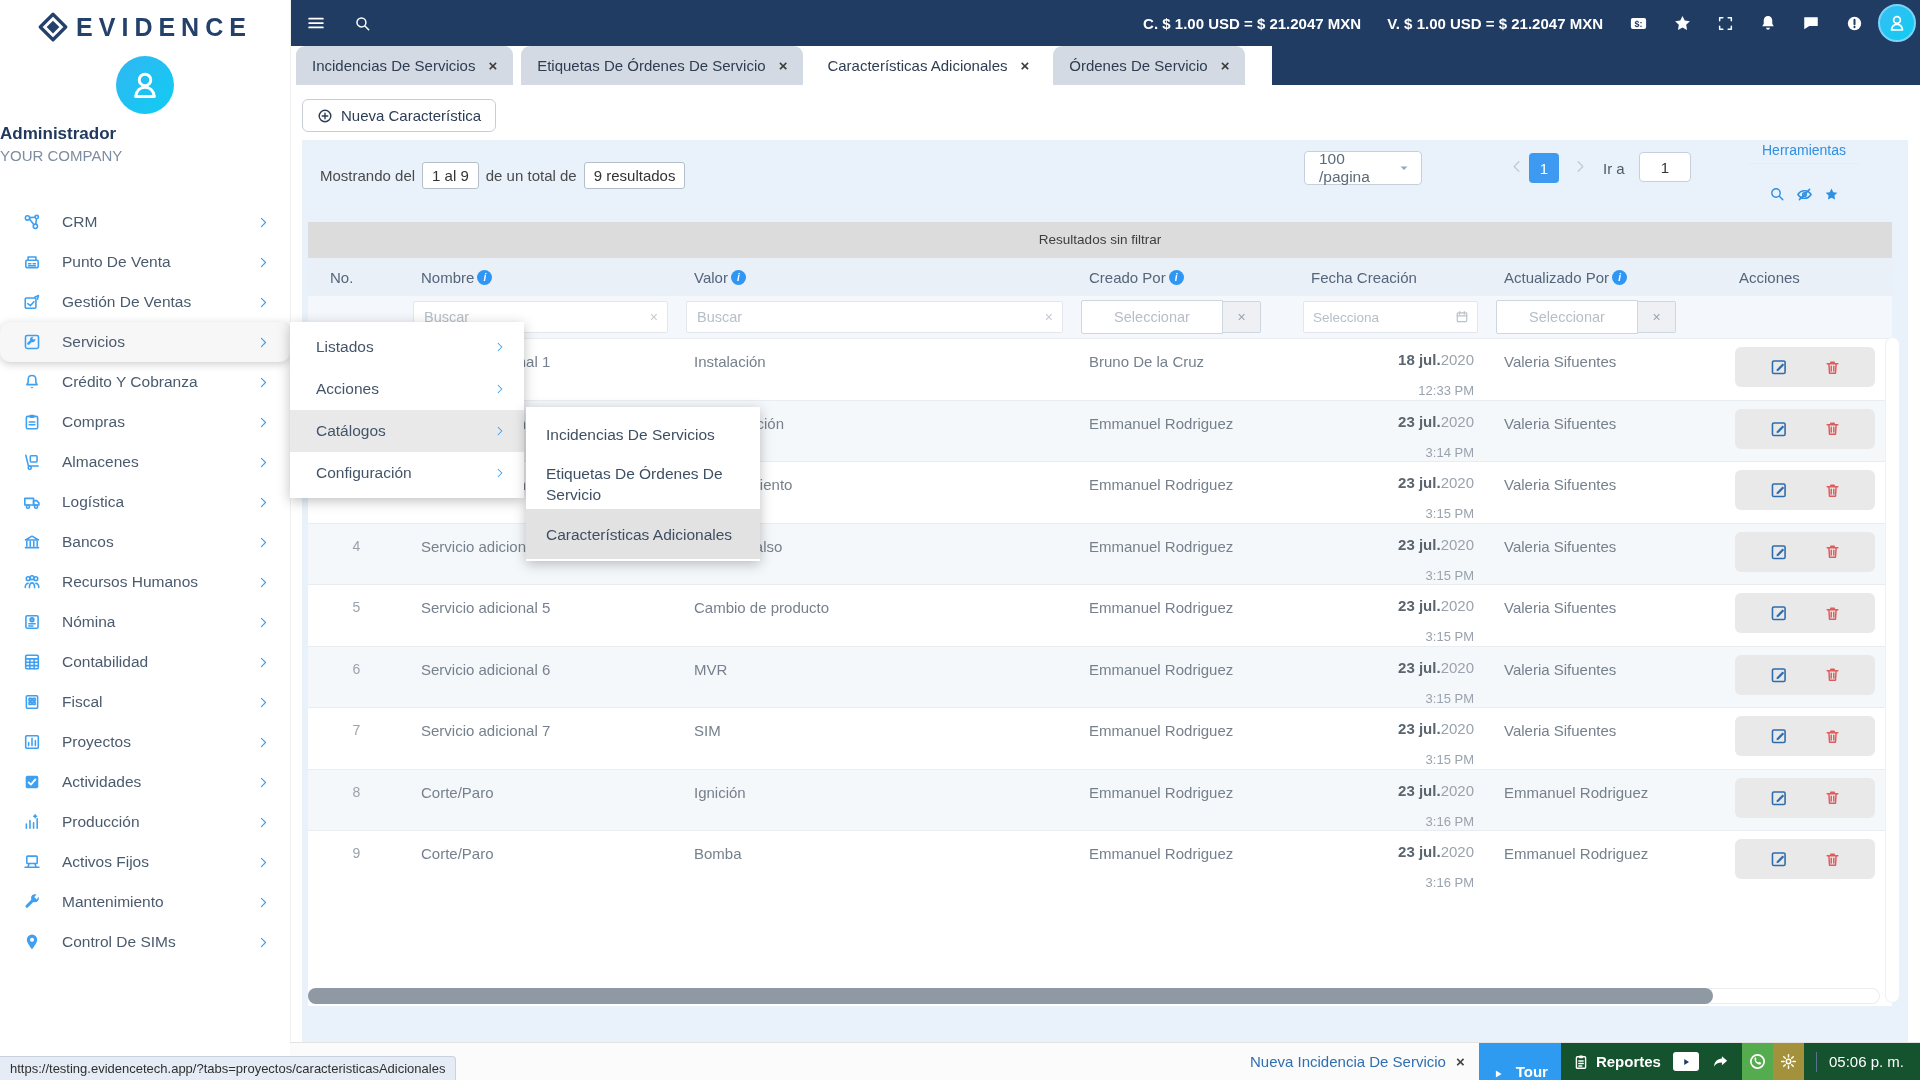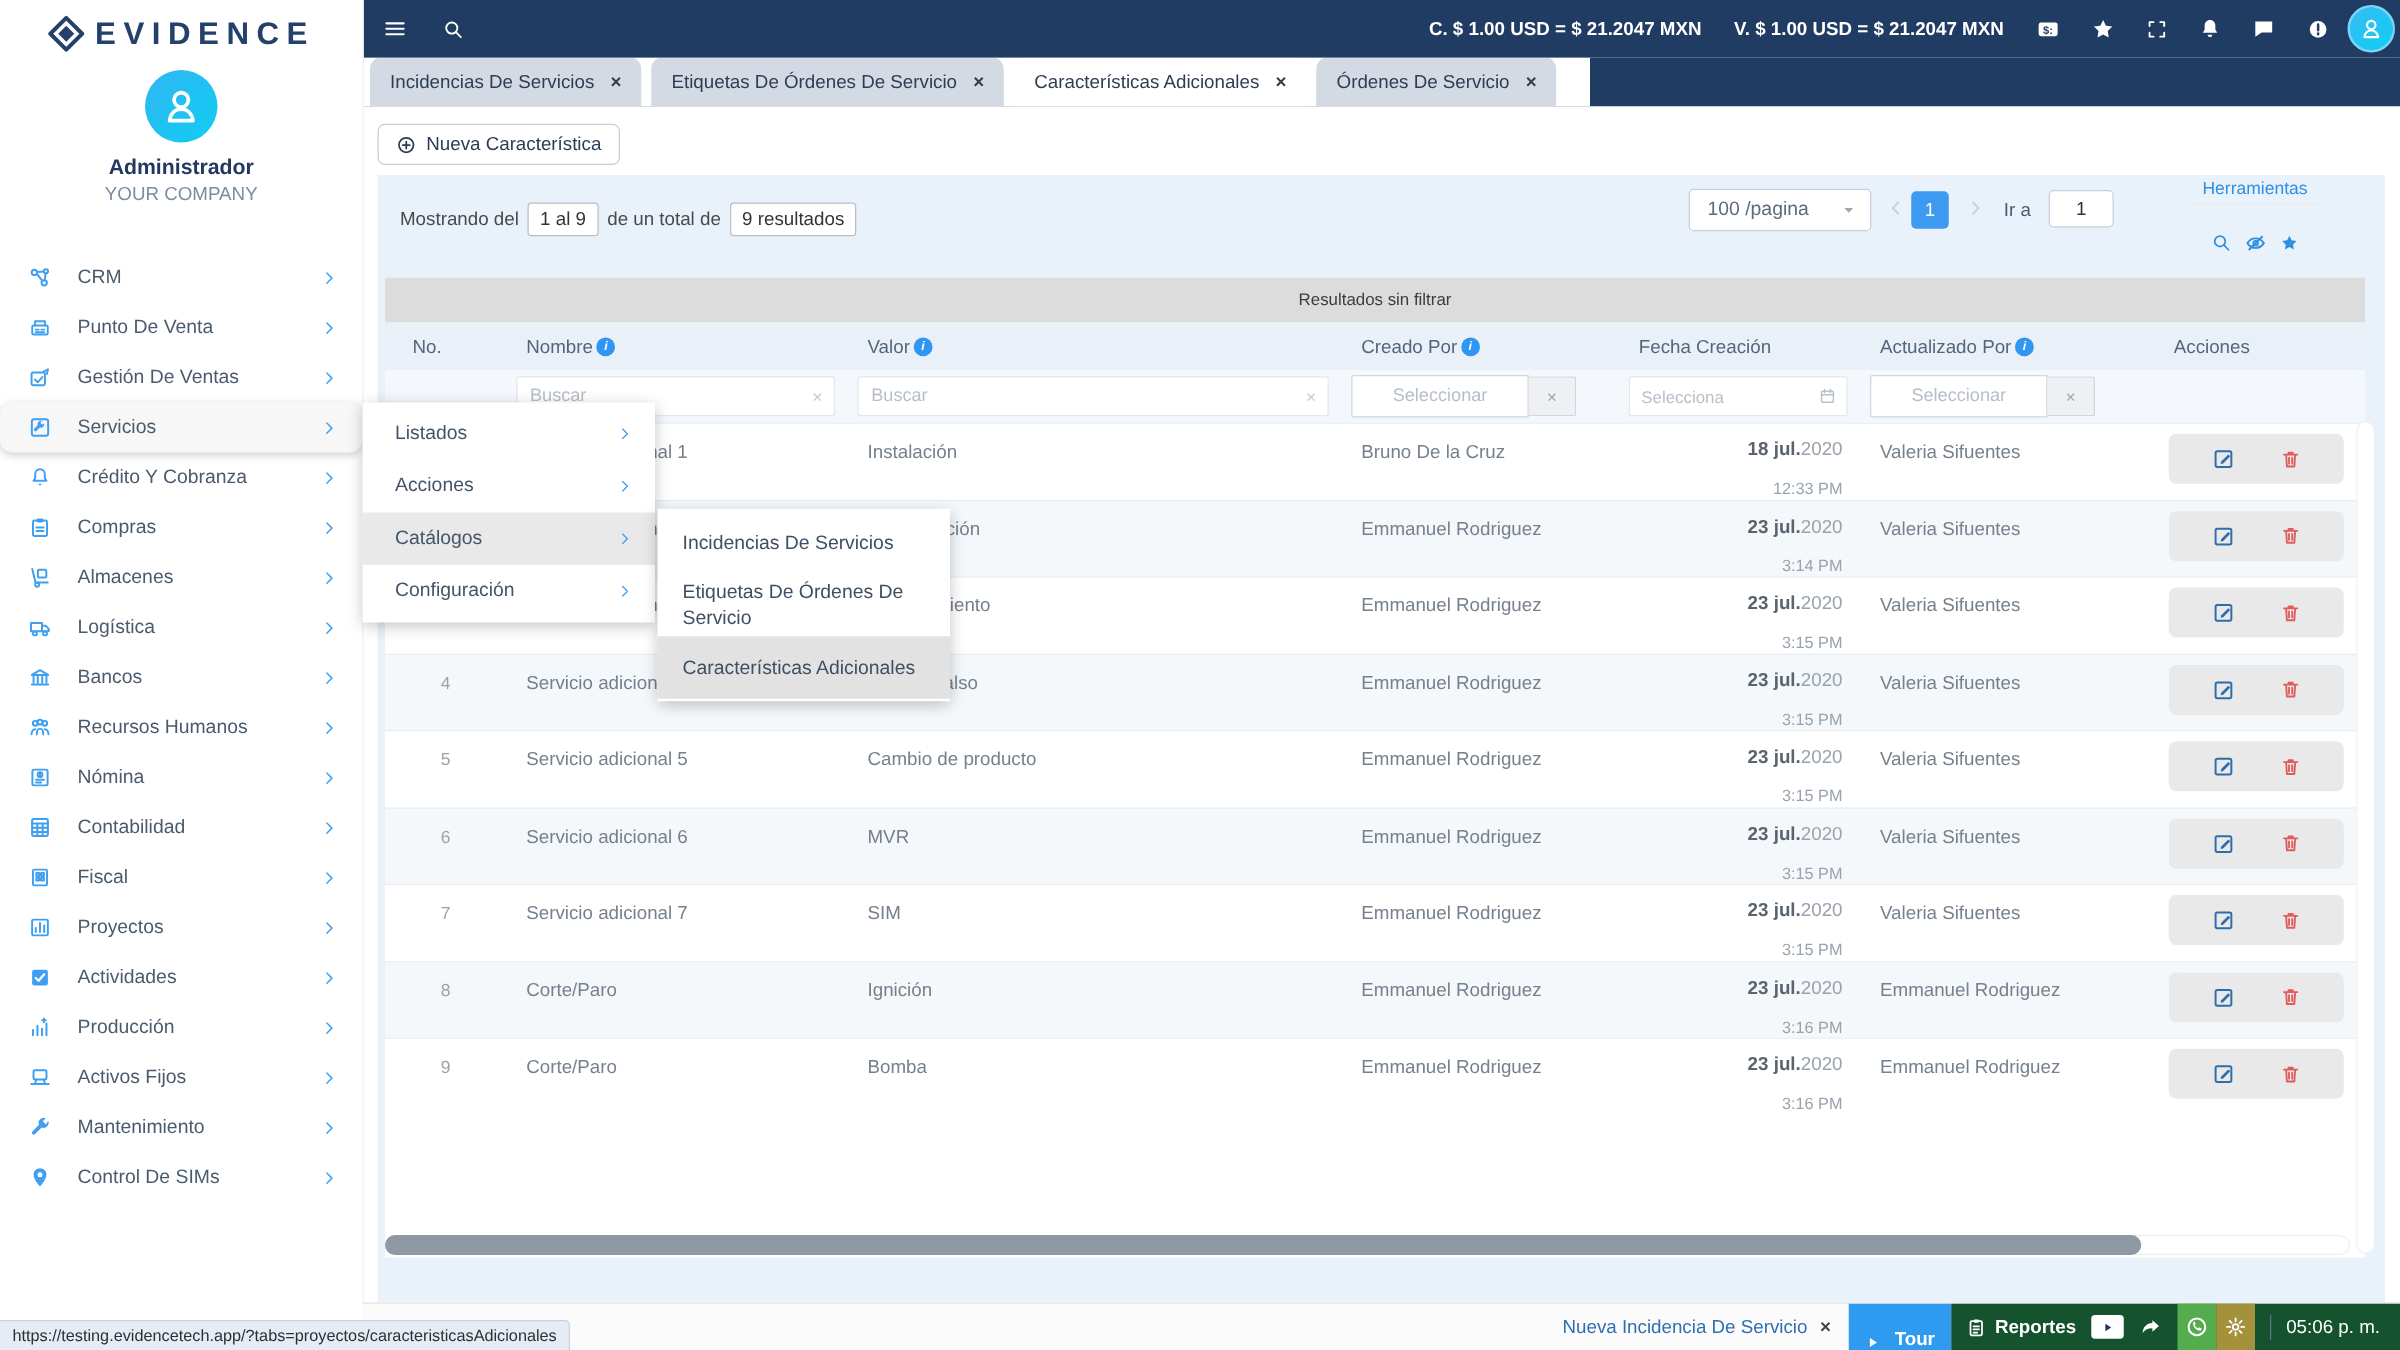--- a/index.html
+++ b/index.html
@@ -14,21 +14,21 @@
   #topbar .srch{color:#fff;margin-left:28px;cursor:pointer;}
   #topbar .spacer{flex:1;}
   .fx{display:flex;align-items:center;gap:26px;color:#fff;font-size:15px;font-weight:bold;margin-right:26px;white-space:nowrap;}
   .tb-icons{display:flex;align-items:center;gap:25px;color:#fff;margin-right:14px;}
   .tb-avatar{width:34px;height:34px;border-radius:50%;background:linear-gradient(135deg,#36bdf4,#0fcdf2);border:2px solid #79d4f8;display:flex;align-items:center;justify-content:center;color:#fff;margin-right:4px;cursor:pointer;}
 
   
   #sidebar{position:absolute;left:0;top:0;width:290px;height:1080px;background:#fff;z-index:40;border-right:1px solid #f0f0f0;}
   .brand{display:flex;align-items:center;justify-content:center;gap:8px;margin-top:12px;color:#24416b;}
   .brand .word{font-size:25px;font-weight:bold;letter-spacing:6px;}
-  .profile{text-align:center;margin-top:14px;}
+  .profile{margin-top:14px;}
   .pf-avatar{width:58px;height:58px;margin:0 auto;border-radius:50%;background:linear-gradient(135deg,#31b6f3,#0fcdf2);display:flex;align-items:center;justify-content:center;color:#fff;cursor:pointer;}
   .pf-name{margin-top:10px;font-size:17px;font-weight:bold;color:#21395e;}
   .pf-co{margin-top:3px;font-size:15px;color:#7d8ca0;}
   #nav{position:absolute;top:202px;left:0;right:0;}
   .nav-item{height:40px;display:flex;align-items:center;padding:0 20px 0 22px;cursor:pointer;position:relative;}
   .nav-item .nico{width:20px;height:20px;color:#3f9ff0;flex:0 0 20px;}
   .nav-item .nlabel{margin-left:20px;font-size:15.5px;color:#4b5b6e;flex:1;white-space:nowrap;}
   .nav-item .nchev{color:#3f9ff0;}
   .nav-item.active{background:#f7f7f7;border-radius:10px;box-shadow:0 2px 8px rgba(0,0,0,.20);z-index:2;}
 
@@ -40,21 +40,21 @@
   .tab .tclose{margin-left:13px;color:#3c3c3c;font-weight:bold;font-size:15px;line-height:1;}
 
   
   #content{position:absolute;left:290px;top:85px;right:0;bottom:37px;background:#fff;}
   #new-btn{position:absolute;left:12px;top:14px;display:flex;align-items:center;gap:8px;background:#fff;border:1px solid #c8cdd5;border-radius:6px;padding:7px 14px;font-size:15px;color:#2b3c55;cursor:pointer;font-family:inherit;}
   #panel{position:absolute;left:12px;top:55px;width:1606px;height:902px;background:#e9f1fb;}
 
   
   .showing{position:absolute;left:18px;top:22px;display:flex;align-items:center;gap:7px;font-size:15px;color:#4a4a4a;white-space:nowrap;}
   .sbox{background:#fff;border:1px solid #b6bfc9;border-radius:3px;padding:4px 9px;color:#333;}
-  .perpage{position:absolute;left:1049px;top:11px;width:146px;height:34px;background:#fff;border:1px solid #c7d0da;border-radius:4px;display:flex;align-items:center;box-sizing:border-box;cursor:pointer;}
+  .perpage{position:absolute;left:1002px;top:11px;width:118px;height:34px;background:#fff;border:1px solid #c7d0da;border-radius:4px;display:flex;align-items:center;box-sizing:border-box;cursor:pointer;}
   .perpage .ptext{padding-left:14px;font-size:15.5px;color:#5b6b7b;flex:1;}
   .perpage .pcaret{color:#9aa7b5;margin-right:10px;}
   .pgchev{position:absolute;top:19px;color:#c2cbd4;cursor:pointer;}
   .pgbtn{position:absolute;left:1227px;top:13px;width:30px;height:30px;background:#3d9af0;border-radius:4px;color:#fff;font-size:15px;display:flex;align-items:center;justify-content:center;cursor:pointer;}
   .goto-label{position:absolute;left:1301px;top:20px;font-size:15px;color:#4a5a6a;}
   .goto-input{position:absolute;left:1337px;top:12px;width:52px;height:30px;border:1px solid #c7d0da;border-radius:4px;text-align:center;font-size:15px;color:#333;background:#fff;font-family:inherit;box-sizing:border-box;}
   .tools{position:absolute;left:1447px;top:2px;width:110px;text-align:center;}
   .tools .tlabel{color:#2f8fe0;font-size:14px;}
   .tools .trow{margin-top:5px;display:flex;justify-content:center;gap:11px;color:#2f8fe0;}
   .tools .trow .ic{cursor:pointer;}

